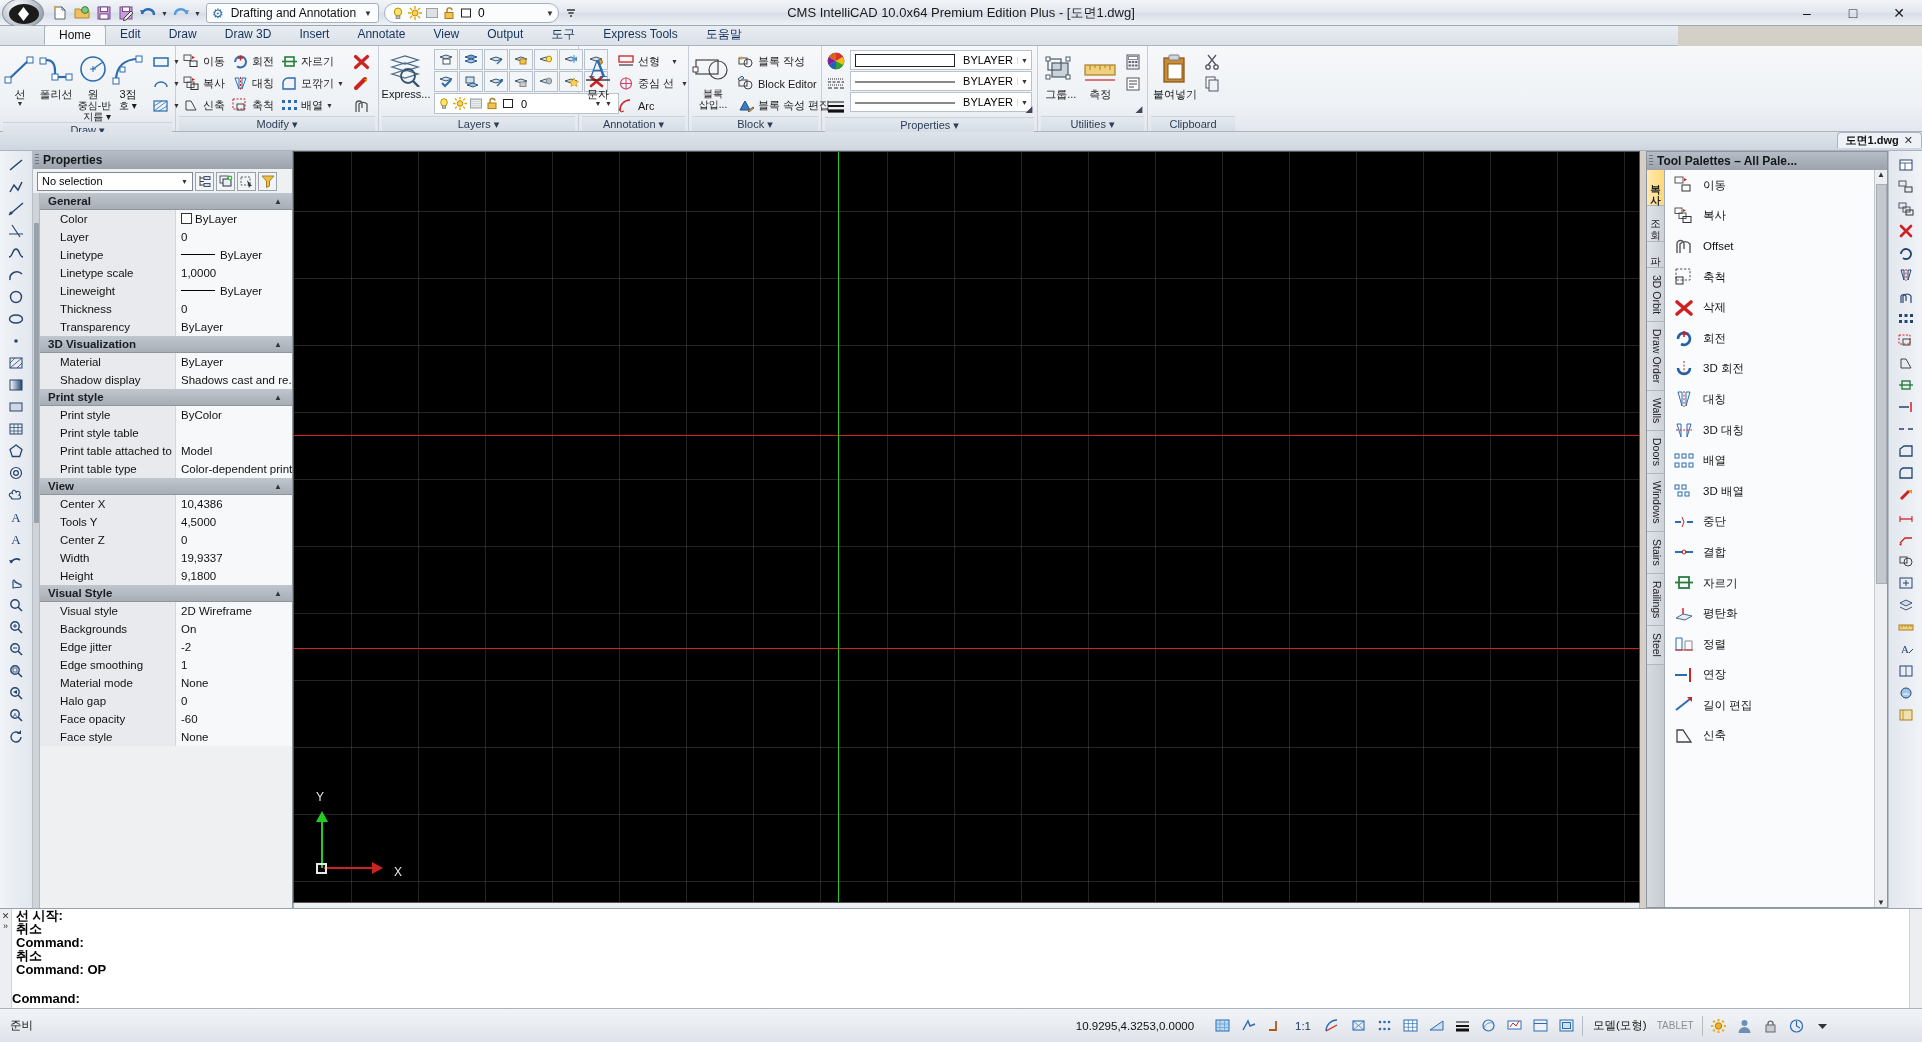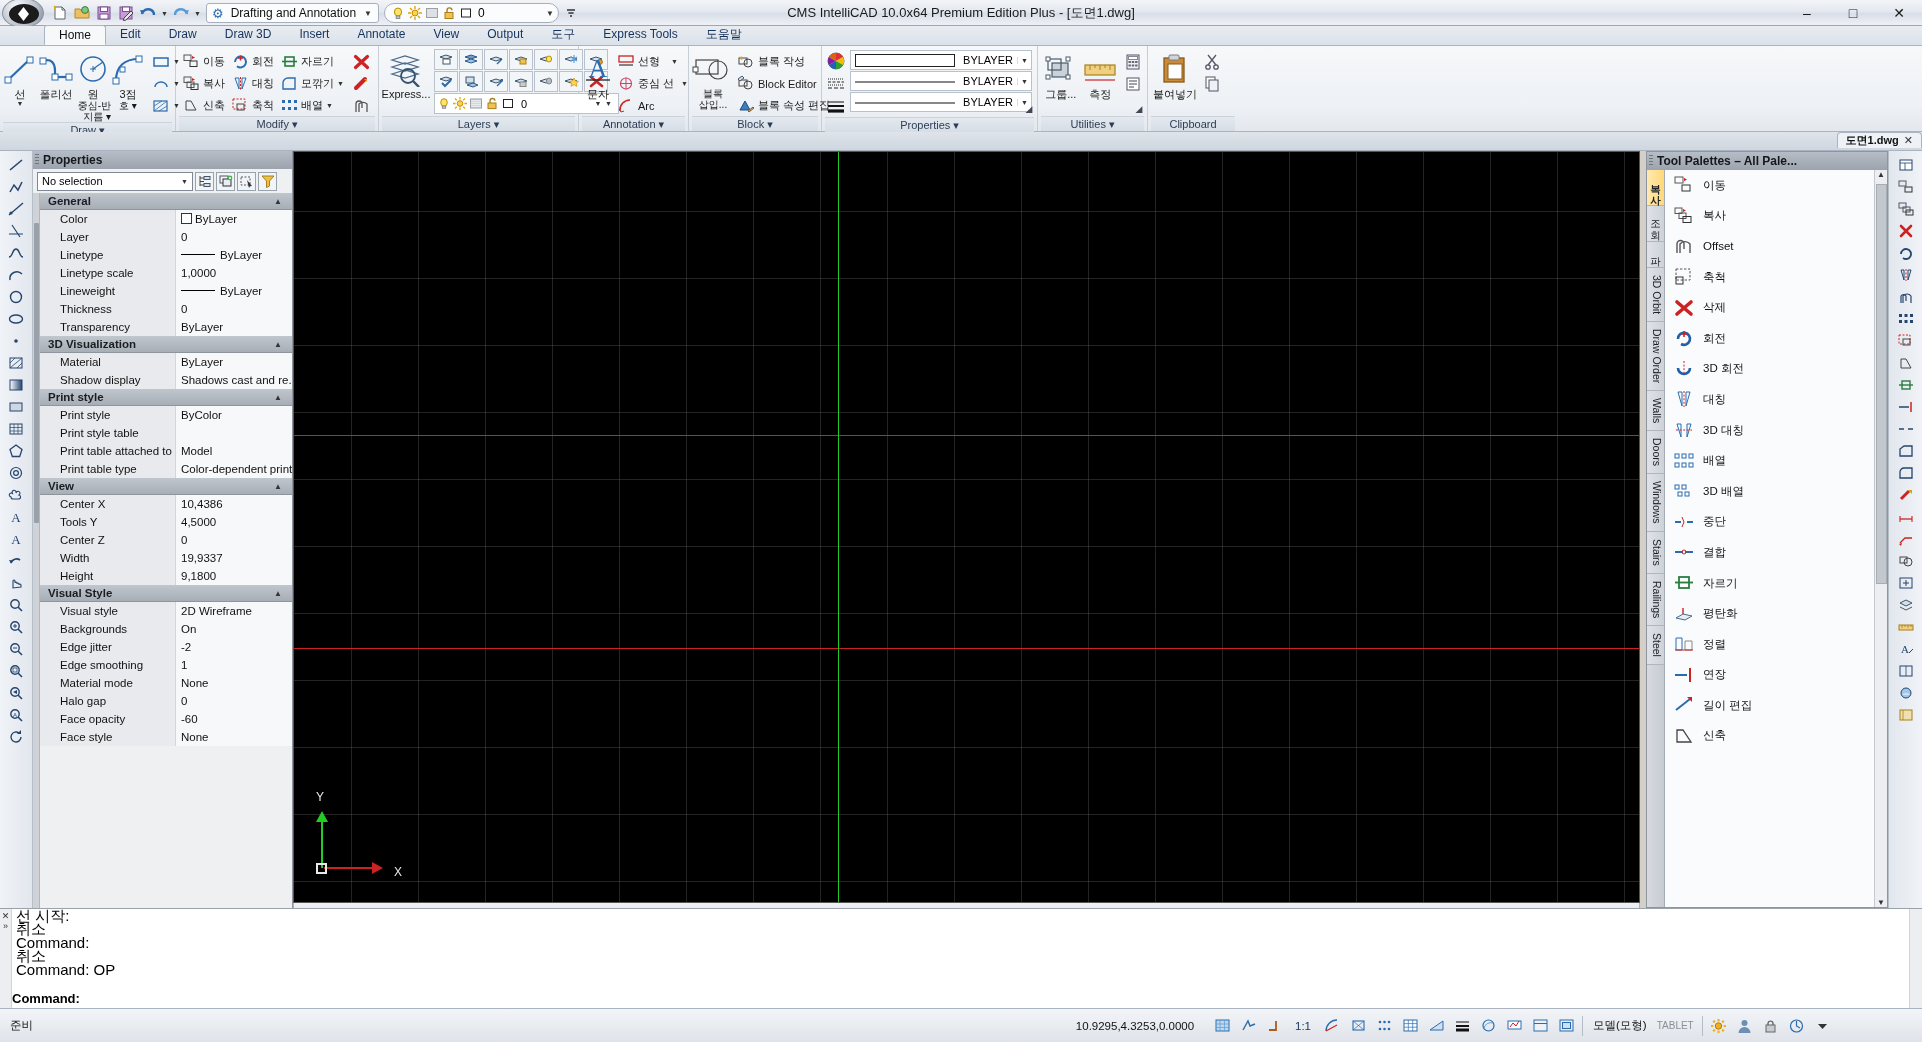--- a/index.html
+++ b/index.html
@@ -62,21 +62,21 @@
     pointer-events: none;
   }
   .wincontrols { position: absolute; right: 0; top: 0; display: flex; height: 26px; }
   .wincontrols div {
     width: 46px; height: 26px; display: flex; align-items: center; justify-content: center;
     font-size: 14px; color: #1a1a1a;
   }
 
   
   .ribbon-tabs {
-    position: absolute; left: 0; top: 26px; width: 1922px; height: 20px;
+    position: absolute; left: 0; top: 26px; width: 1678px; height: 20px;
     background: linear-gradient(to bottom,#e9edf2,#dbe1e9);
     border-bottom: 1px solid #a9b4c0;
     display: flex; align-items: flex-end; padding-left: 44px;
   }
   .rtab {
     height: 20px; line-height: 19px; padding: 0 14px; font-size: 12px; color: #15325c;
     cursor: default; white-space: nowrap;
   }
   .rtab.active {
     background: #f6f8fa;
@@ -339,21 +339,21 @@
   
   .cmdarea {
     position: absolute; left: 0; top: 908px; width: 1922px; height: 100px;
     background: #fff; border-top: 1px solid #9aa2ac;
     display: flex;
   }
   .cmd-gutter {
     width: 12px; background: #eceef1; border-right: 1px solid #cfd4da;
     display: flex; flex-direction: column; align-items: center; font-size: 9px; color: #333; padding-top: 2px;
   }
-  .cmd-lines { flex: 1; padding-left: 4px; font-size: 15px; color: #000; line-height: 13.4px; }
+  .cmd-lines { flex: 1; padding-left: 4px; font-size: 13px; color: #000; line-height: 13.4px; font-weight: bold; }
   .cmd-lines .ln { white-space: nowrap; }
   .cmd-current {
     position: absolute; left: 12px; bottom: 2px; font-size: 13px; font-weight: bold; color: #000;
   }
   .cmd-scroll {
     position: absolute; right: 0; top: 0; width: 13px; height: 100%;
     background: #eceef1; border-left: 1px solid #cfd4da;
   }
 
   

